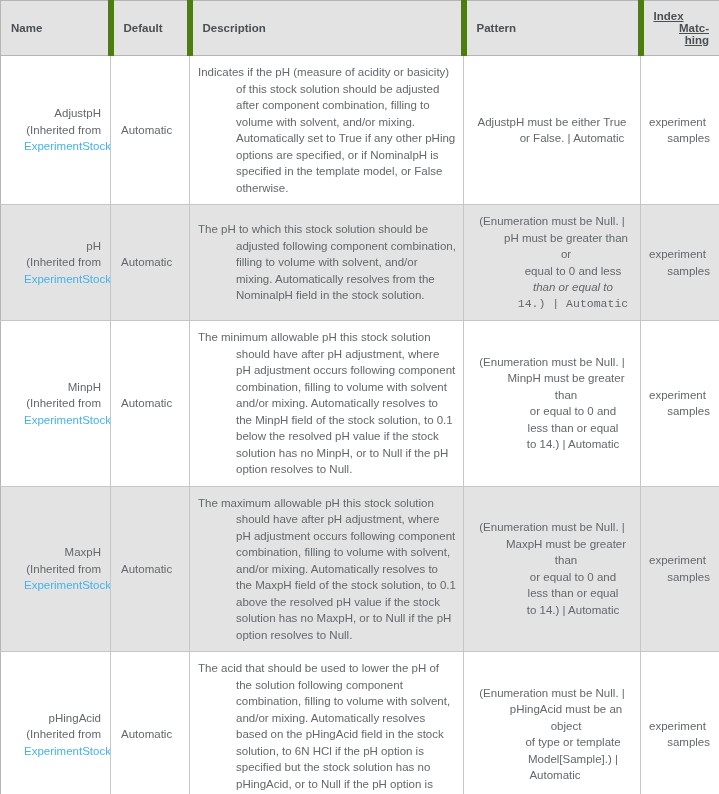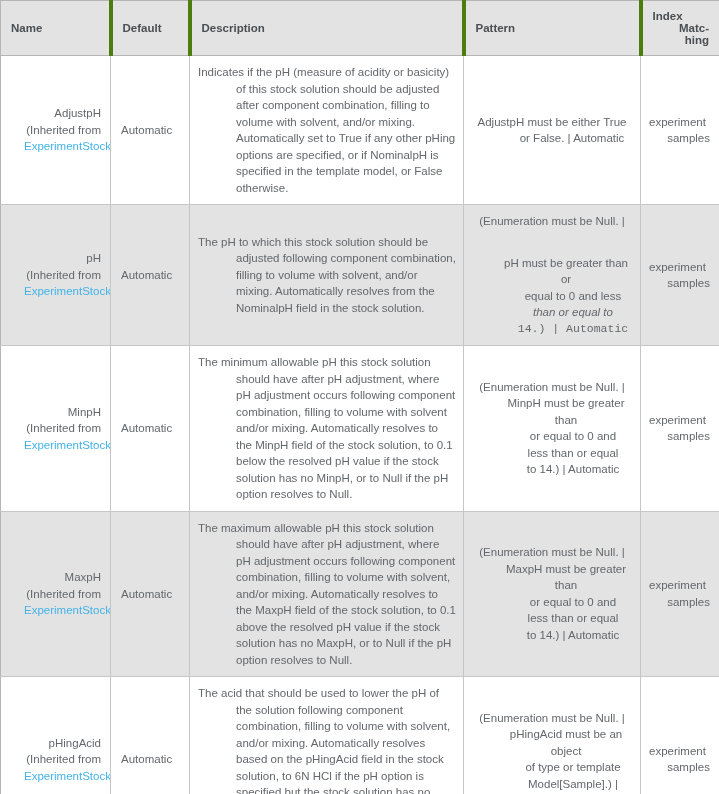--- a/index.html
+++ b/index.html
@@ -23,33 +23,33 @@
   }
 
   table.options-table col.col-name      { width: 110px; }
   table.options-table col.col-default   { width: 79px;  }
   table.options-table col.col-desc      { width: 274px; }
   table.options-table col.col-pattern   { width: 177px; }
   table.options-table col.col-index     { width: 79px;  }
 
   thead th {
     background: #e3e3e3;
-    border-right: 4px solid #4d7c0f;
+    border-right: 6px solid #4d7c0f;
     border-bottom: 1px solid #b5b5b5;
     padding: 9px 10px 9px 10px;
     font-size: 11.5px;
     font-weight: bold;
     color: #4a4f53;
     text-align: left;
     vertical-align: middle;
     height: 44px;
     box-sizing: border-box;
     overflow: hidden;
   }
-  thead th:last-child { border-right: none; }
+  thead th:last-child { border-right: none; text-decoration: underline; }
 
   thead th .hdr-wrap {
     display: block;
     text-indent: 0;
     padding-left: 24px;
     margin-left: -24px;
   }
   thead th.th-index .hdr-wrap {
     padding-left: 28px;
     margin-left: -28px;
@@ -193,21 +193,21 @@
           <span class="name-title">pH</span>
           <span class="name-inherit">(Inherited from</span>
           <a class="name-link" href="#">ExperimentStockSolu</a>
         </td>
         <td class="cell-default">Automatic</td>
         <td class="cell-desc">
           <span class="para">The pH to which this stock solution should be adjusted following component combination, filling to volume with solvent, and/or mixing.  Automatically resolves from the NominalpH field in the stock solution.</span>
         </td>
         <td class="cell-pattern">
           <span class="pline" style="padding-left: 0px;">(Enumeration must be Null. |</span>
-          <span class="pline" style="padding-left: 28px; margin-top: 25px;">pH must be greater than or</span>
+          <span class="pline" style="padding-left: 28px;">pH must be greater than or</span>
           <span class="pline" style="padding-left: 42px;">equal to 0 and less</span>
           <span class="pline" style="padding-left: 42px; font-style: italic;">than or equal to</span>
           <span class="pline" style="padding-left: 42px; font-family: Liberation Mono, monospace;">14.) | Automatic</span>
         </td>
         <td class="cell-index">
           <span class="imline first">experiment</span>
           <span class="imline">samples</span>
         </td>
       </tr>
       <tr class="row-even">

